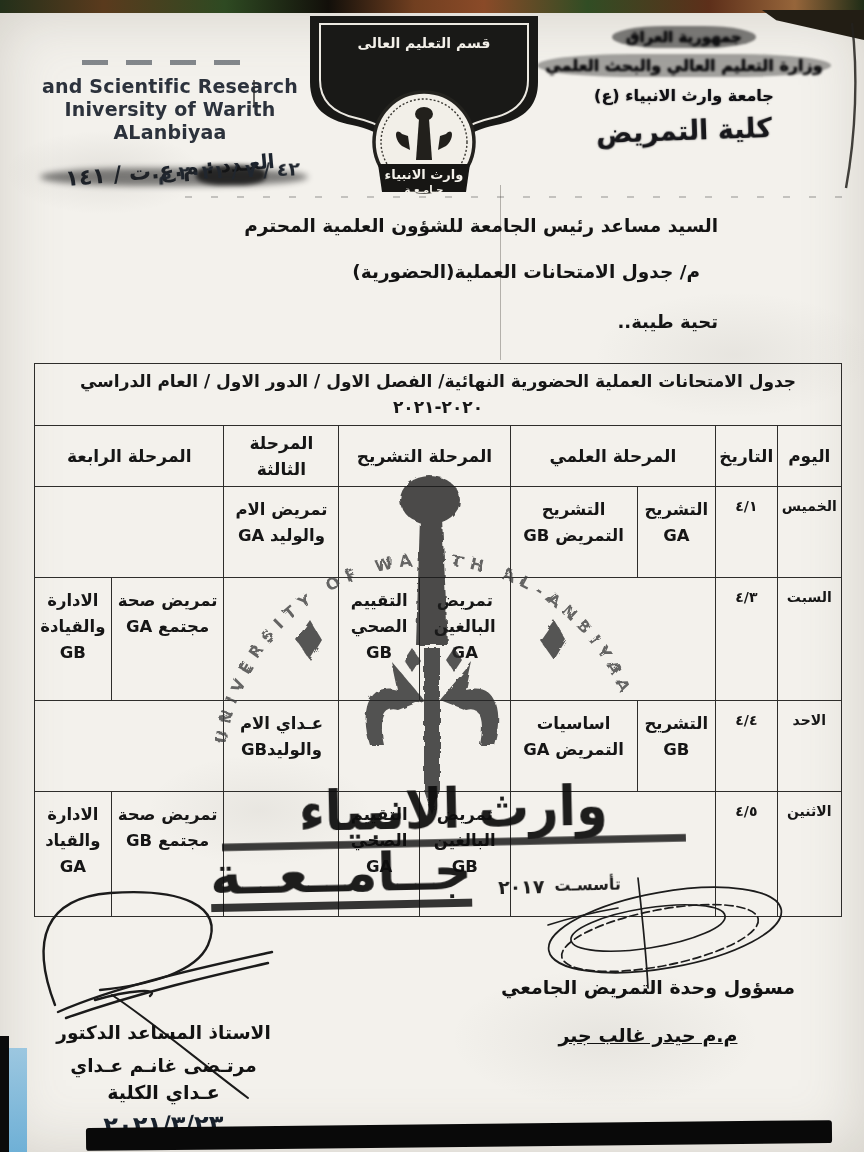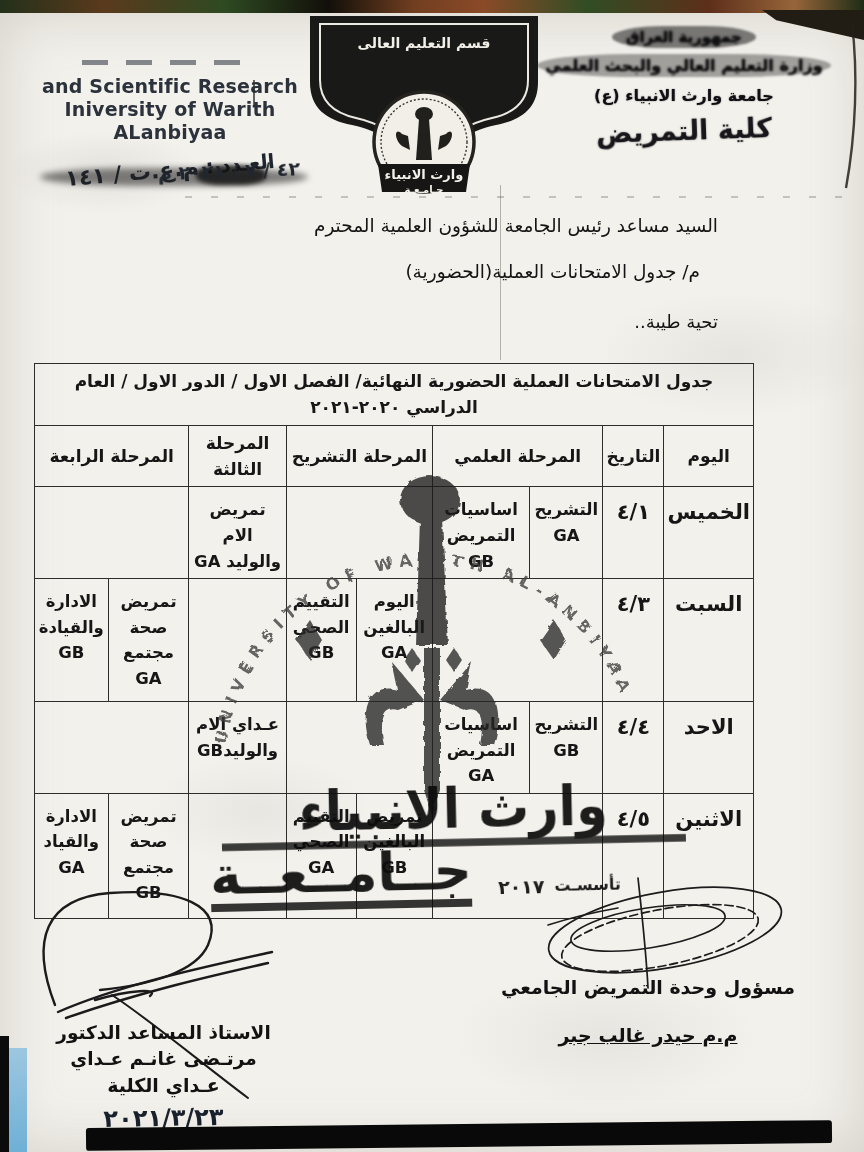--- a/index.html
+++ b/index.html
@@ -52,33 +52,33 @@
     text-shadow:0 0 3px rgba(0,0,0,.9);}
   .smudge2{display:inline-block;margin-top:6px;padding:2px 8px;background:rgba(30,30,30,.38);
     border-radius:35%/55%;filter:blur(.8px);font-size:16px;font-weight:800;color:#0c0c0e;
     text-shadow:0 0 2px rgba(0,0,0,.8);}
   .uni-line{margin-top:9px;font-size:16px;font-weight:800;color:#101014;filter:blur(.4px);
     text-shadow:0 0 1.5px rgba(0,0,0,.6);}
   .college-line{margin-top:10px;font-size:27px;font-weight:800;color:#17171b;
     transform:rotate(-2deg);filter:blur(.5px);text-shadow:0 0 2px rgba(0,0,0,.45);}
   .edge-curve{right:0;top:13px;width:40px;height:200px;}
   
-  .letter{direction:rtl;color:#141414;font-weight:400;}
+  .letter{direction:rtl;color:#141414;font-weight:700;}
   .line-to{right:146px;top:215px;font-size:18.5px;}
   .line-subject{right:164px;top:261px;font-size:18.5px;}
   .line-greet{right:146px;top:311px;font-size:18px;}
   
-  .exam-table{left:34px;top:363px;width:720px;border-collapse:collapse;direction:rtl;
+  .exam-table{left:34px;top:363px;width:808px;border-collapse:collapse;direction:rtl;
     color:#161616;}
   .exam-table td{border:1.5px solid #2e2d2b;padding:4px 3px;vertical-align:top;
     text-align:center;font-size:16.5px;font-weight:700;line-height:1.55;}
   .exam-table td.title-cell{height:34px;font-size:17px;vertical-align:middle;
     letter-spacing:.2px;}
   .exam-table td.head-cell{height:38px;vertical-align:middle;font-size:17px;}
-  .exam-table td.day-cell{padding-top:9px;font-size:21px;}
+  .exam-table td.day-cell{padding-top:9px;font-size:14px;}
   .r1 td{height:76px;}
   .r2 td{height:108px;}
   .r3 td{height:76px;}
   .r4 td{height:110px;}
   .cell-pad{padding-top:10px !important;}
   
   .overlay-svg{left:0;top:0;width:864px;height:1152px;pointer-events:none;}
   .stamp-found{left:222px;top:784px;width:464px;direction:rtl;text-align:center;
     color:#0d0d0d;transform:rotate(-1.2deg);}
   .sf1{font-size:51px;font-weight:800;letter-spacing:3px;line-height:1;
@@ -87,21 +87,21 @@
   .sf2{display:flex;direction:rtl;align-items:flex-end;justify-content:flex-start;
     padding-right:66px;margin-top:2px;filter:blur(.5px);opacity:.93;}
   .sf2 .founded{font-size:16px;font-weight:700;margin-left:10px;padding-bottom:10px;}
   .sf2 .year{font-size:19px;font-weight:700;margin-left:26px;padding-bottom:8px;}
   .sf2 .gamia{font-size:53px;font-weight:800;letter-spacing:9px;line-height:.95;
     border-bottom:8px solid rgba(10,10,10,.88);padding-bottom:3px;}
   
   .sig-left-txt{left:36px;top:1022px;width:255px;text-align:center;direction:rtl;
     color:#121212;}
   .slt1{font-size:18.5px;font-weight:800;}
-  .slt2{font-size:18.5px;font-weight:800;margin-top:5px;}
+  .slt2{font-size:18.5px;font-weight:800;margin-top:12px;}
   .slt3{font-size:19px;font-weight:800;margin-top:5px;}
   .slt4{font-size:24px;font-weight:700;margin-top:8px;letter-spacing:3px;
     transform:rotate(-1deg);color:#17202b;}
   .sig-right-txt{left:498px;top:976px;width:300px;text-align:center;direction:rtl;
     color:#121212;}
   .srt1{font-size:19px;font-weight:800;letter-spacing:.5px;}
   .srt2{font-size:19px;font-weight:800;margin-top:26px;text-decoration:underline;}
 </style>
 </head>
 <body>
@@ -179,30 +179,30 @@
     <td class="head-cell">التاريخ</td>
     <td class="head-cell" colspan="2">المرحلة العلمي</td>
     <td class="head-cell" colspan="2">المرحلة التشريح</td>
     <td class="head-cell">المرحلة الثالثة</td>
     <td class="head-cell" colspan="2">المرحلة الرابعة</td>
   </tr>
   <tr class="r1">
     <td class="day-cell">الخميس</td>
     <td class="day-cell" dir="ltr">٤/١</td>
     <td class="cell-pad">التشريح GA</td>
-    <td class="cell-pad">اساسيات التمريض GB</td>
+    <td class="cell-pad">التشريح التمريض GB</td>
     <td colspan="2"></td>
     <td class="cell-pad">تمريض الام والوليد GA</td>
     <td colspan="2"></td>
   </tr>
   <tr class="r2">
     <td class="day-cell">السبت</td>
     <td class="day-cell" dir="ltr">٤/٣</td>
     <td colspan="2"></td>
-    <td class="cell-pad">اليوم البالغين GA</td>
+    <td class="cell-pad">تمريض البالغين GA</td>
     <td class="cell-pad">التقييم الصحي GB</td>
     <td></td>
     <td class="cell-pad">تمريض صحة مجتمع GA</td>
     <td class="cell-pad">الادارة والقيادة GB</td>
   </tr>
   <tr class="r3">
     <td class="day-cell">الاحد</td>
     <td class="day-cell" dir="ltr">٤/٤</td>
     <td class="cell-pad">التشريح GB</td>
     <td class="cell-pad">اساسيات التمريض GA</td>

